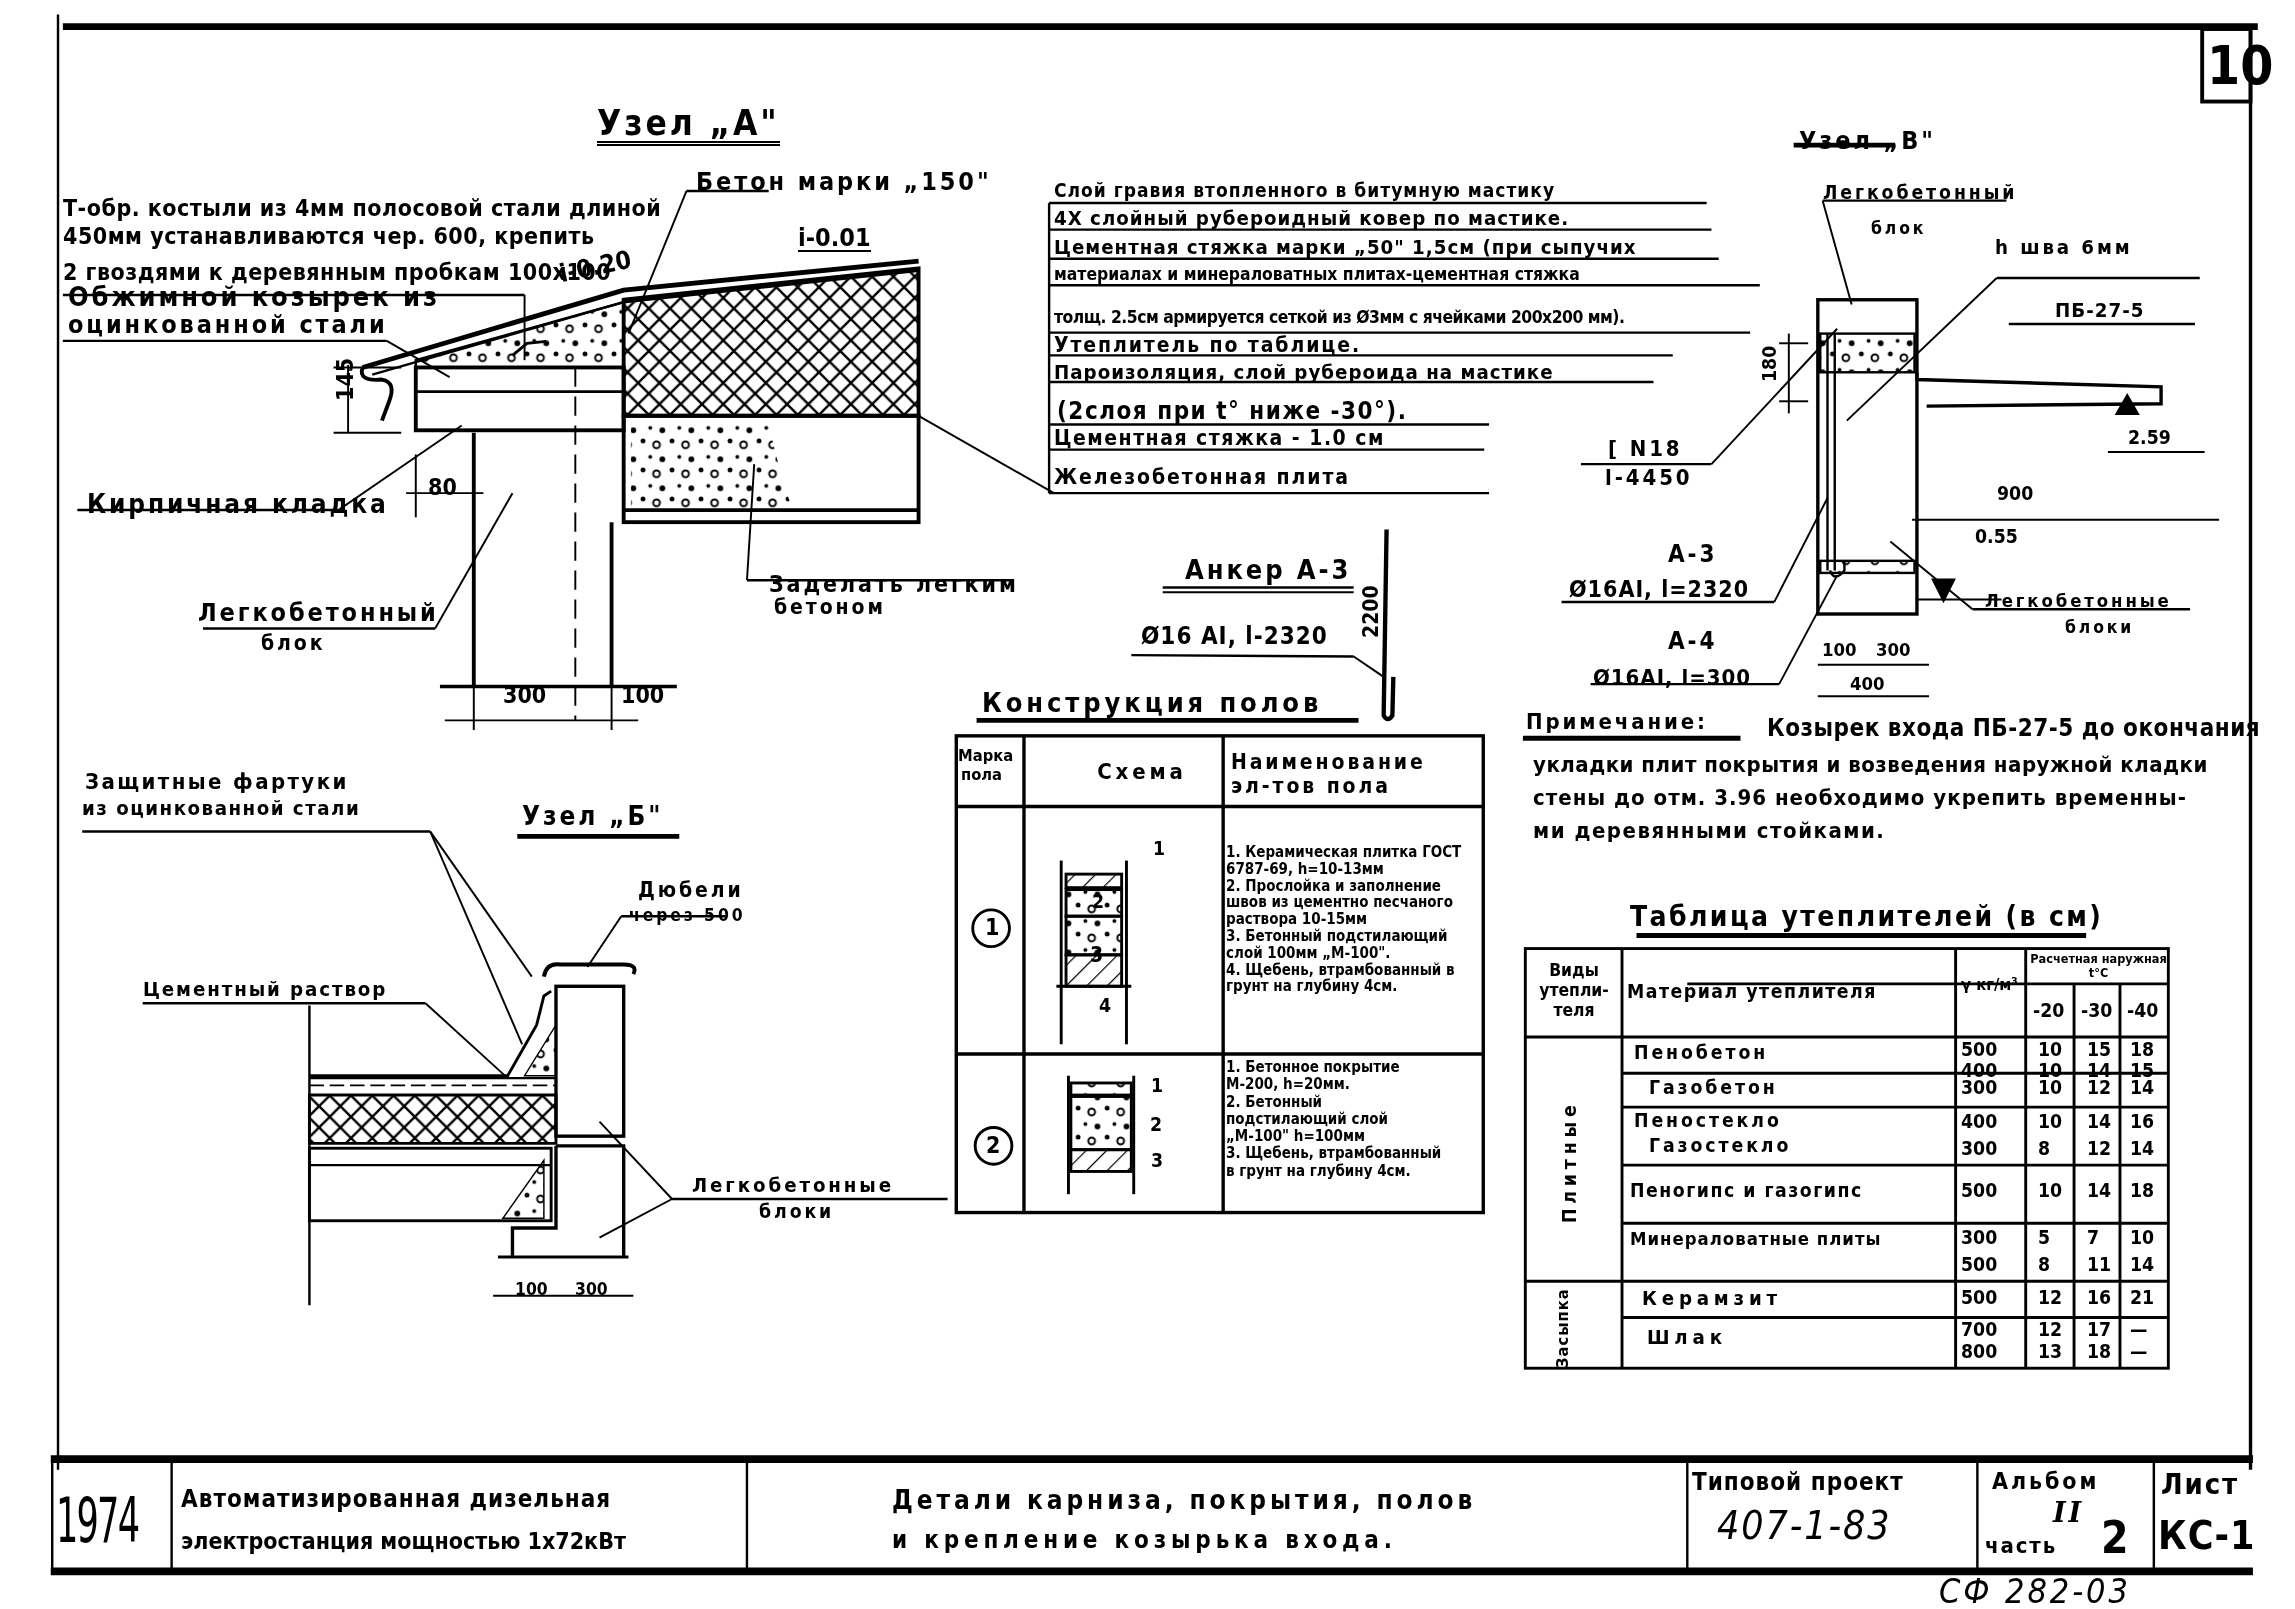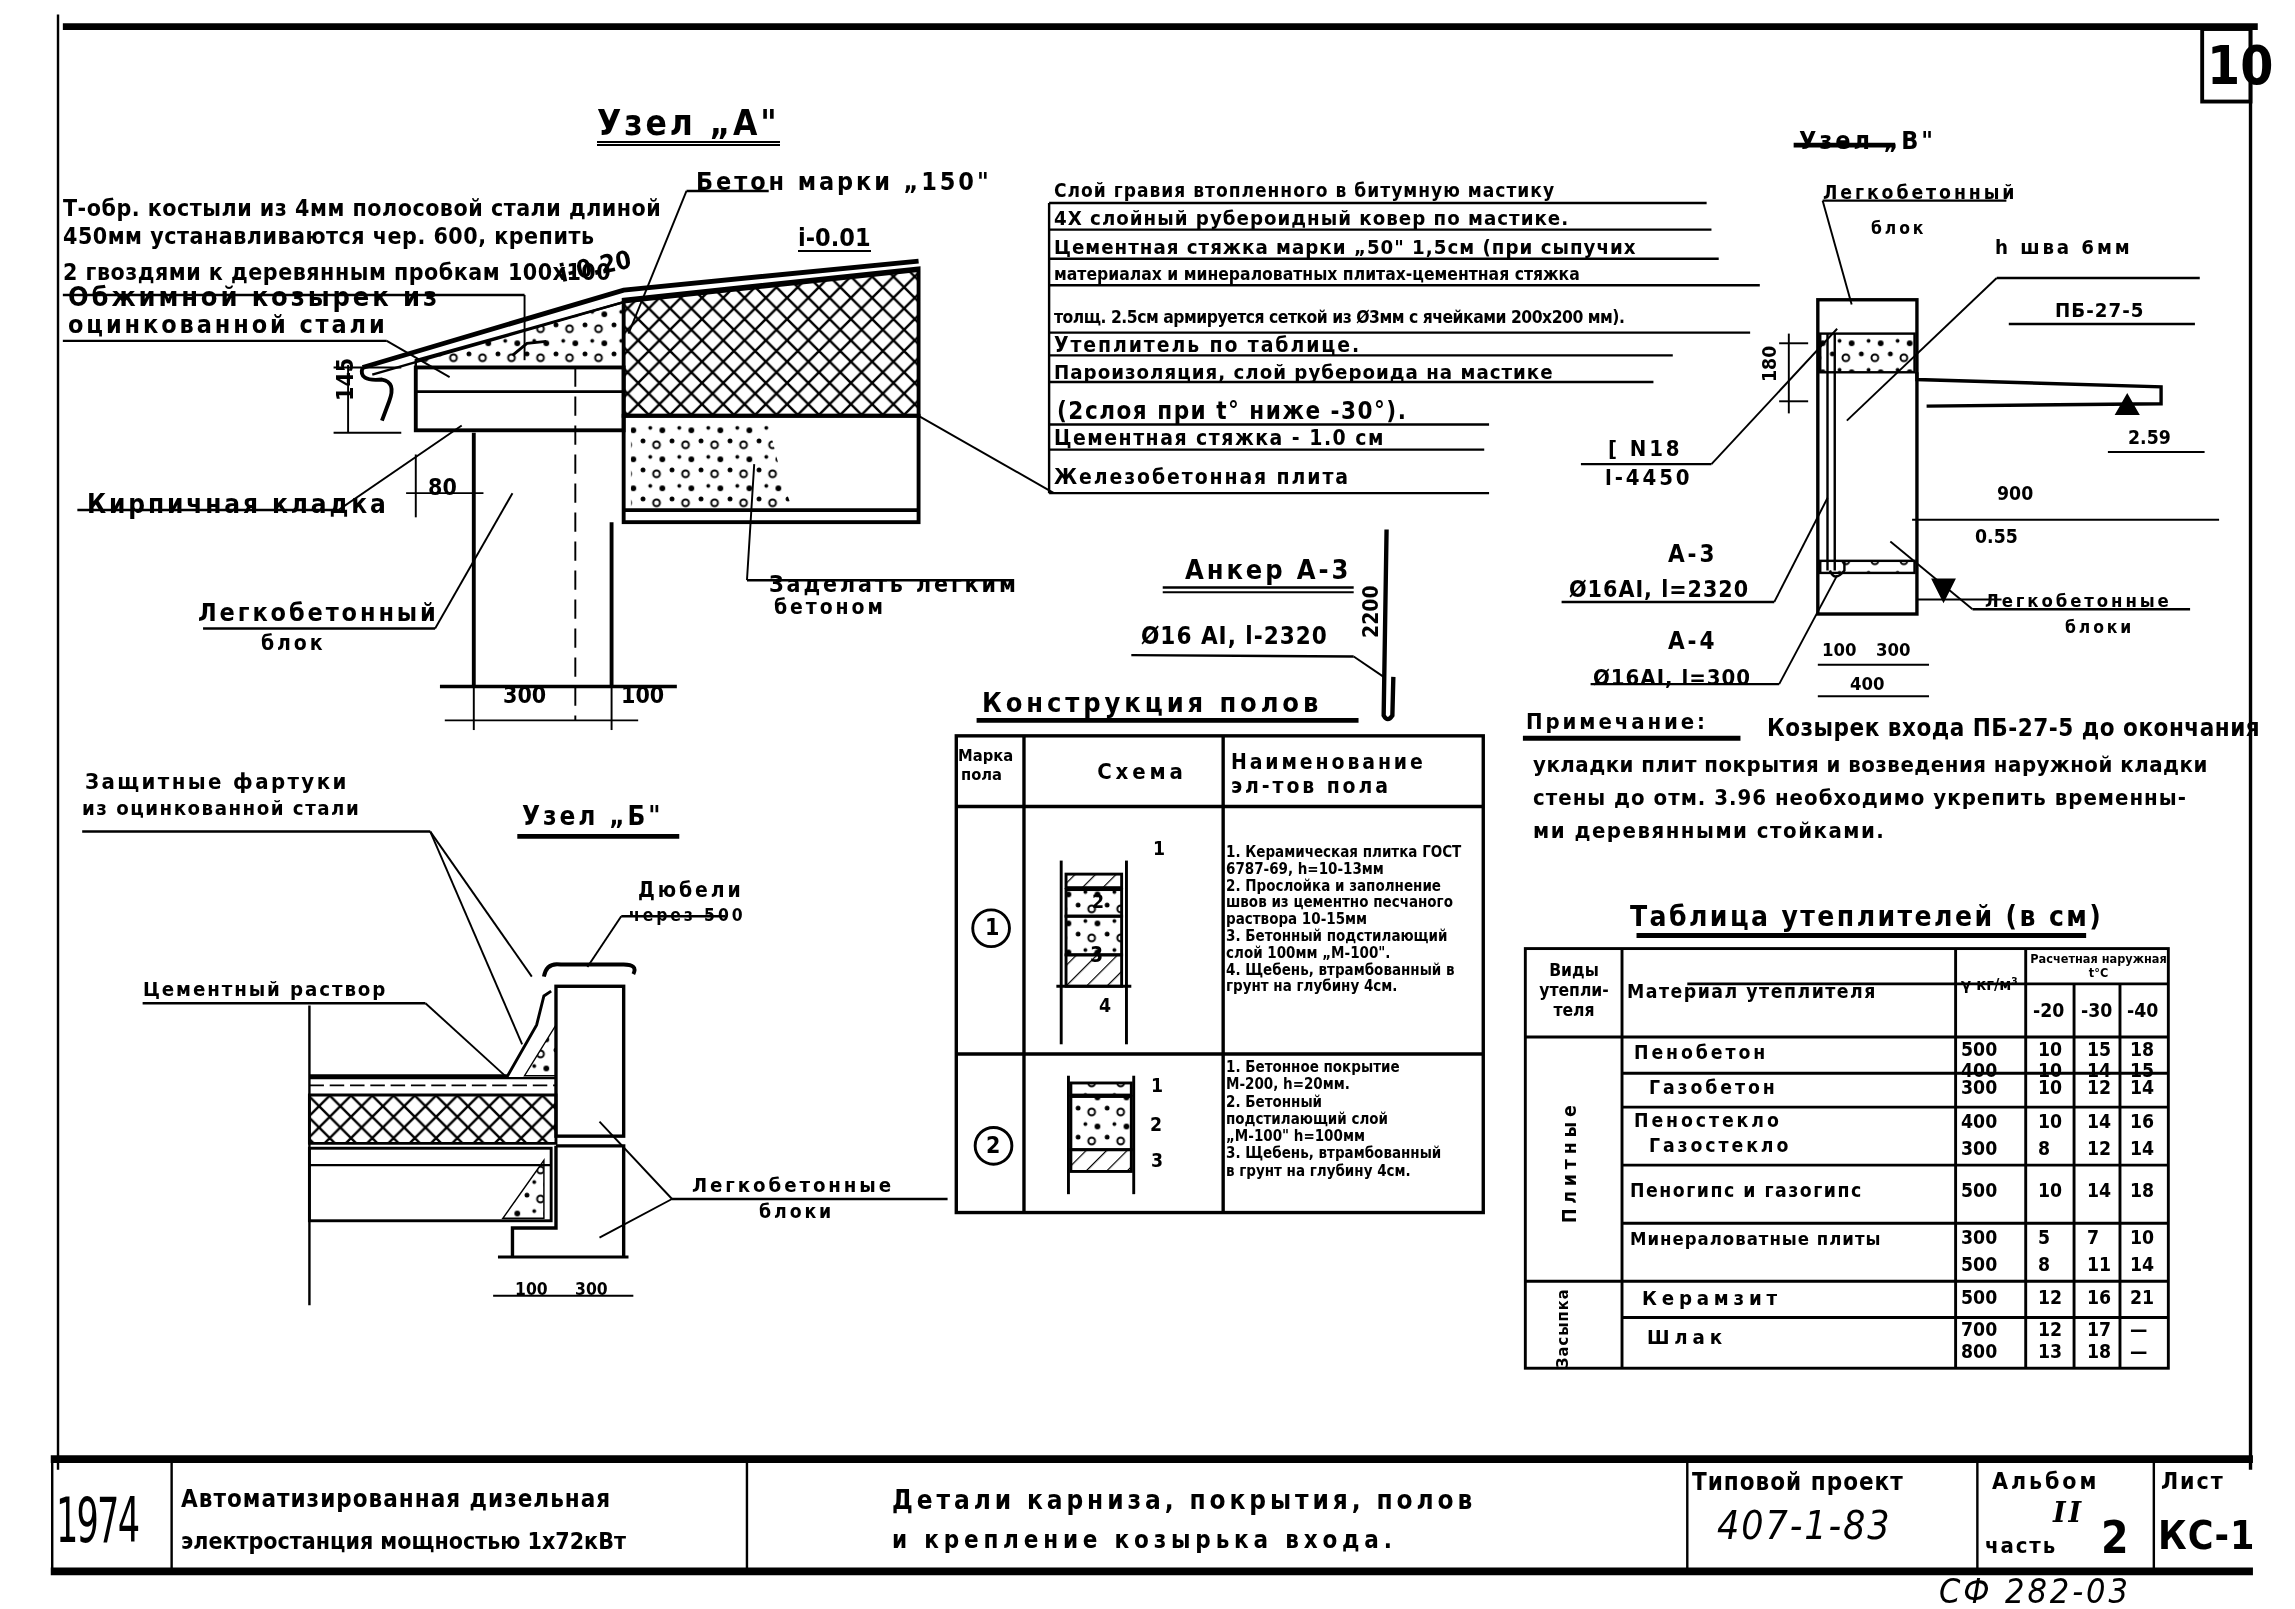--- a/index.html
+++ b/index.html
@@ -406,16 +406,16 @@
 <div class="t" style="left:181px;top:1487px;font-size:24px;letter-spacing:1px;">Автоматизированная дизельная</div>
 <div class="t" style="left:181px;top:1530px;font-size:23px;letter-spacing:0;">электростанция мощностью 1х72кВт</div>
 <div class="t" style="left:892px;top:1487px;font-size:26px;letter-spacing:3.9px;">Детали карниза, покрытия, полов</div>
 <div class="t" style="left:892px;top:1528px;font-size:24px;letter-spacing:4.8px;">и крепление козырька входа.</div>
 <div class="t" style="left:1692px;top:1470px;font-size:24px;letter-spacing:1px;">Типовой проект</div>
 <div class="t" style="left:1717px;top:1506px;font-size:39px;letter-spacing:1.9px;font-style:italic;font-weight:normal;">407-1-83</div>
 <div class="t" style="left:1992px;top:1470px;font-size:23px;letter-spacing:2.9px;">Альбом</div>
 <div class="t" style="left:2053px;top:1499px;font-size:27px;font-family:'DejaVu Serif',serif;font-style:italic;">II</div>
 <div class="t" style="left:1985px;top:1535px;font-size:22px;letter-spacing:1.9px;">часть</div>
 <div class="t" style="left:2101px;top:1516px;font-size:44px;letter-spacing:0;">2</div>
-<div class="t" style="left:2161px;top:1470px;font-size:23px;letter-spacing:1.9px;">Лист</div>
+<div class="t" style="left:2161px;top:1470px;font-size:29px;letter-spacing:1.9px;">Лист</div>
 <div class="t" style="left:2158px;top:1516px;font-size:39px;letter-spacing:1px;">КС-1</div>
 <div class="t" style="left:1939px;top:1574px;font-size:34px;letter-spacing:2.9px;font-style:italic;font-weight:normal;">СФ 282-03</div>
 
 
 </body></html>

